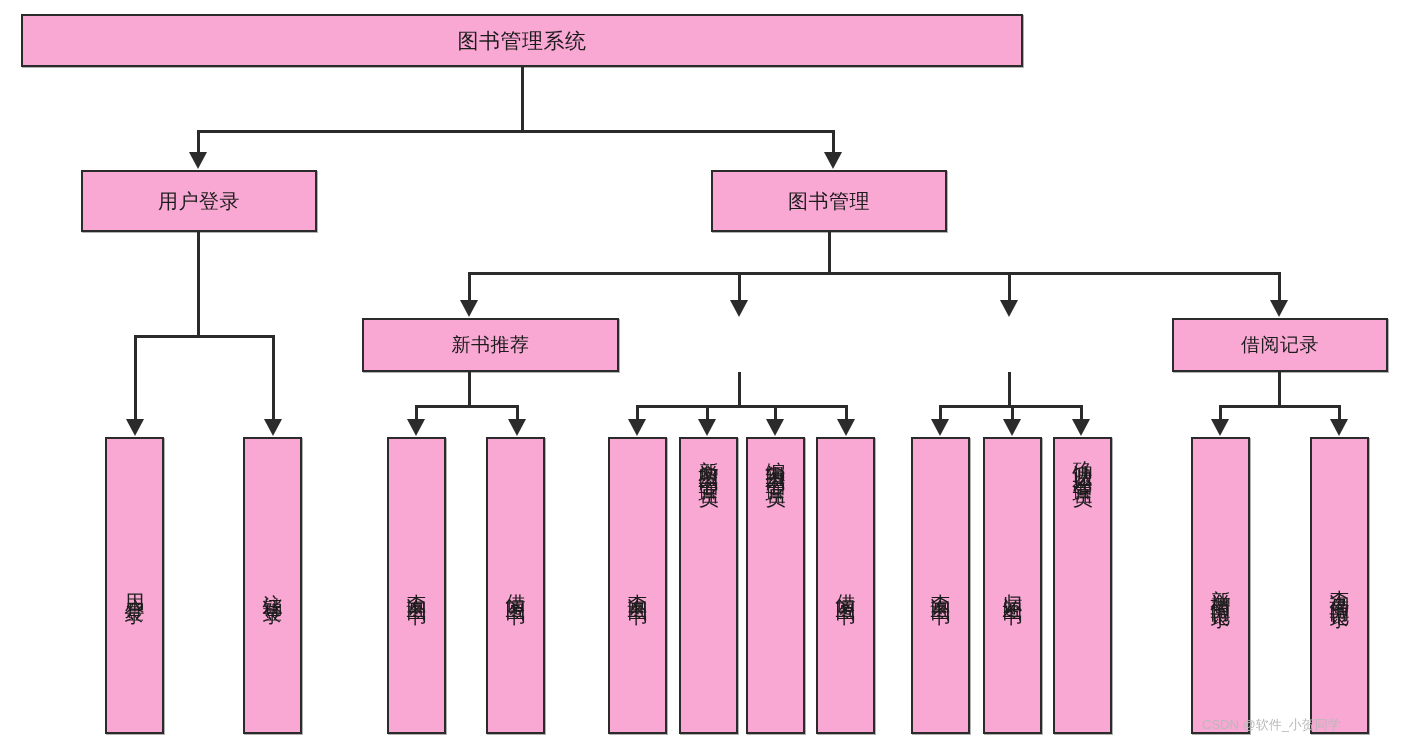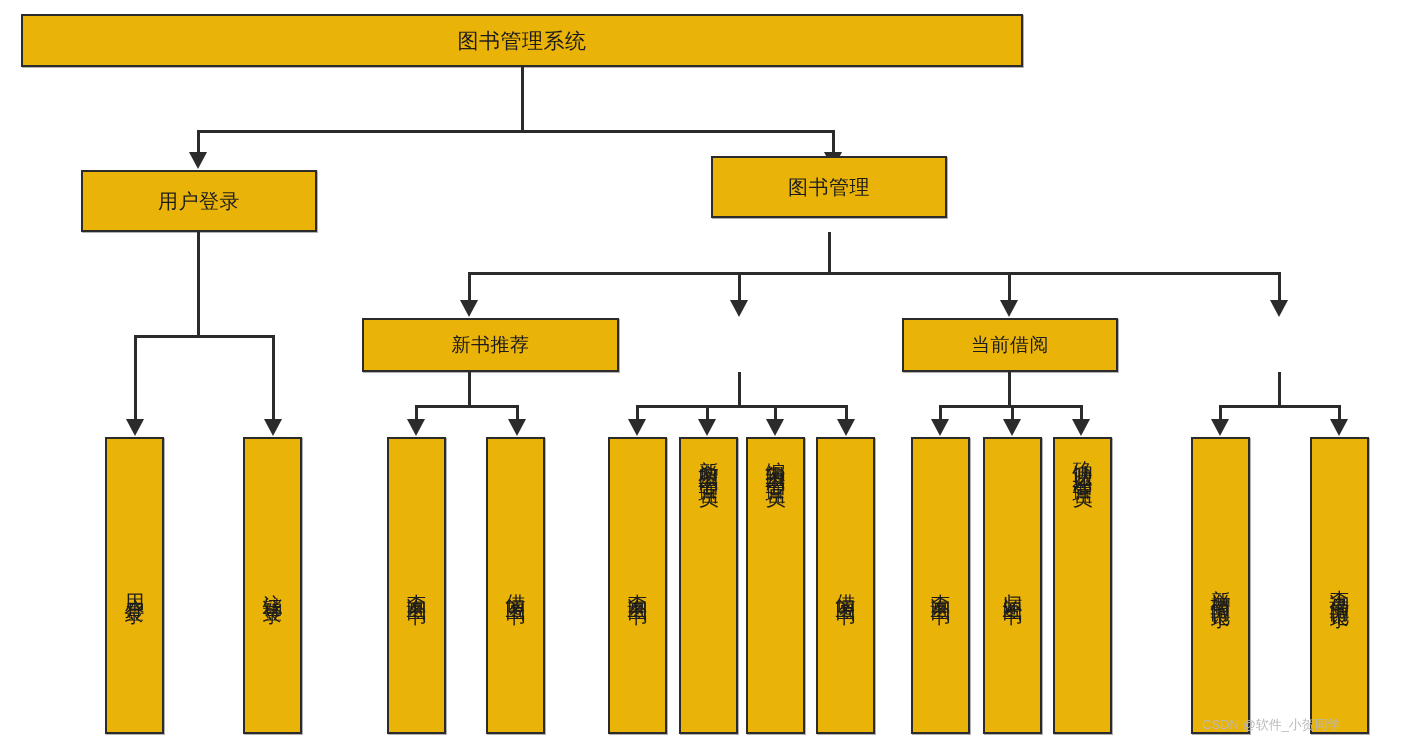--- a/index.html
+++ b/index.html
@@ -17,21 +17,21 @@
     width: 1405px;
     height: 747px;
     background: #ffffff;
     overflow: hidden;
   }
 
   
   .node {
     position: absolute;
     box-sizing: border-box;
-    background: #eab308;
+    background: #f9a8d4;
     border: 2px solid #2b2b2b;
     box-shadow: 1px 1px 0 rgba(0,0,0,0.30);
     display: flex;
     align-items: center;
     justify-content: center;
     text-align: center;
     color: #1c1c1c;
   }
   .node .label {
     display: block;
@@ -101,21 +101,21 @@
   <div class="conn h" style="left:197px; top:130px; width:638px;"></div>
   <div class="conn v" style="left:197px; top:130px; height:22px;"></div>
   <div class="conn v" style="left:832px; top:130px; height:22px;"></div>
   <div class="arrow" style="left:189px; top:152px;"></div>
   <div class="arrow" style="left:824px; top:152px;"></div>
 
   <div class="node node-l1" style="left:81px; top:170px; width:236px; height:62px;">
     <span class="label">用户登录</span>
   </div>
 
-  <div class="node node-l1" style="left:711px; top:156px; width:236px; height:62px;">
+  <div class="node node-l1" style="left:711px; top:170px; width:236px; height:62px;">
     <span class="label">图书管理</span>
   </div>
 
   <div class="conn v" style="left:197px; top:232px; height:103px;"></div>
   <div class="conn h" style="left:134px; top:335px; width:141px;"></div>
   <div class="conn v" style="left:134px; top:335px; height:84px;"></div>
   <div class="conn v" style="left:272px; top:335px; height:84px;"></div>
   <div class="arrow" style="left:126px; top:419px;"></div>
   <div class="arrow" style="left:264px; top:419px;"></div>
 
@@ -126,22 +126,22 @@
   <div class="conn v" style="left:1008px; top:272px; height:28px;"></div>
   <div class="conn v" style="left:1278px; top:272px; height:28px;"></div>
   <div class="arrow" style="left:460px; top:300px;"></div>
   <div class="arrow" style="left:730px; top:300px;"></div>
   <div class="arrow" style="left:1000px; top:300px;"></div>
   <div class="arrow" style="left:1270px; top:300px;"></div>
 
   <div class="node node-l2" style="left:362px; top:318px; width:257px; height:54px;">
     <span class="label">新书推荐</span>
   </div>
-  <div class="node node-l2" style="left:902px; top:318px; width:216px; height:54px;">
-    <span class="label">当前借阅</span>
+  <div class="node node-l2" style="left:1172px; top:318px; width:216px; height:54px;">
+    <span class="label">借阅记录</span>
   </div>
 
   <div class="conn v" style="left:468px; top:372px; height:33px;"></div>
   <div class="conn h" style="left:415px; top:405px; width:104px;"></div>
   <div class="conn v" style="left:415px; top:405px; height:14px;"></div>
   <div class="conn v" style="left:516px; top:405px; height:14px;"></div>
   <div class="arrow" style="left:407px; top:419px;"></div>
   <div class="arrow" style="left:508px; top:419px;"></div>
 
   <div class="conn v" style="left:738px; top:372px; height:33px;"></div>

